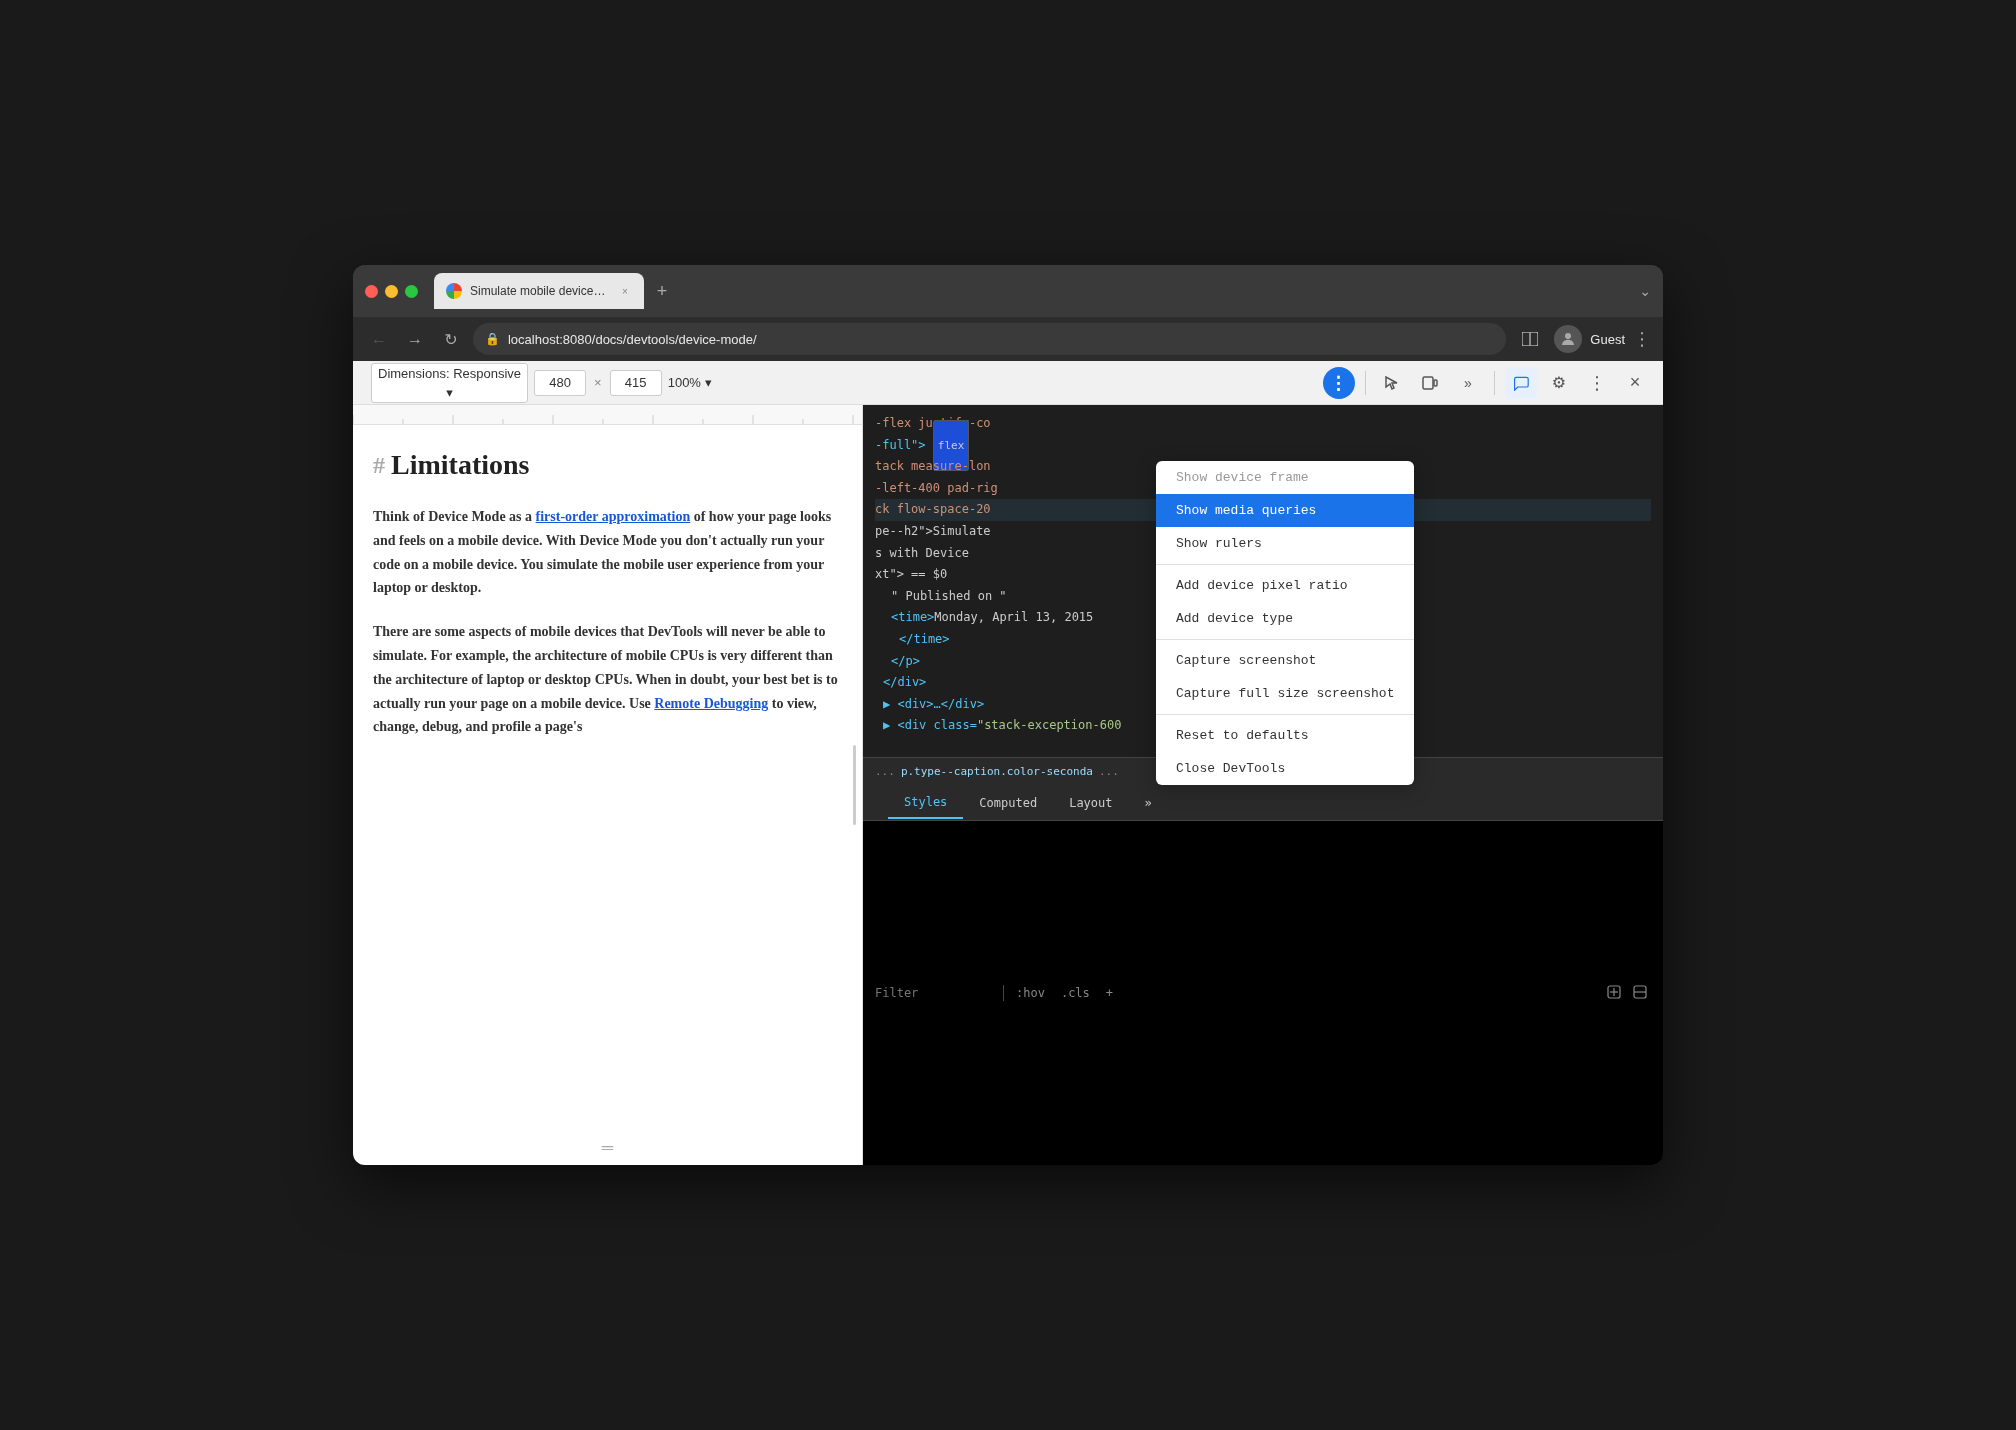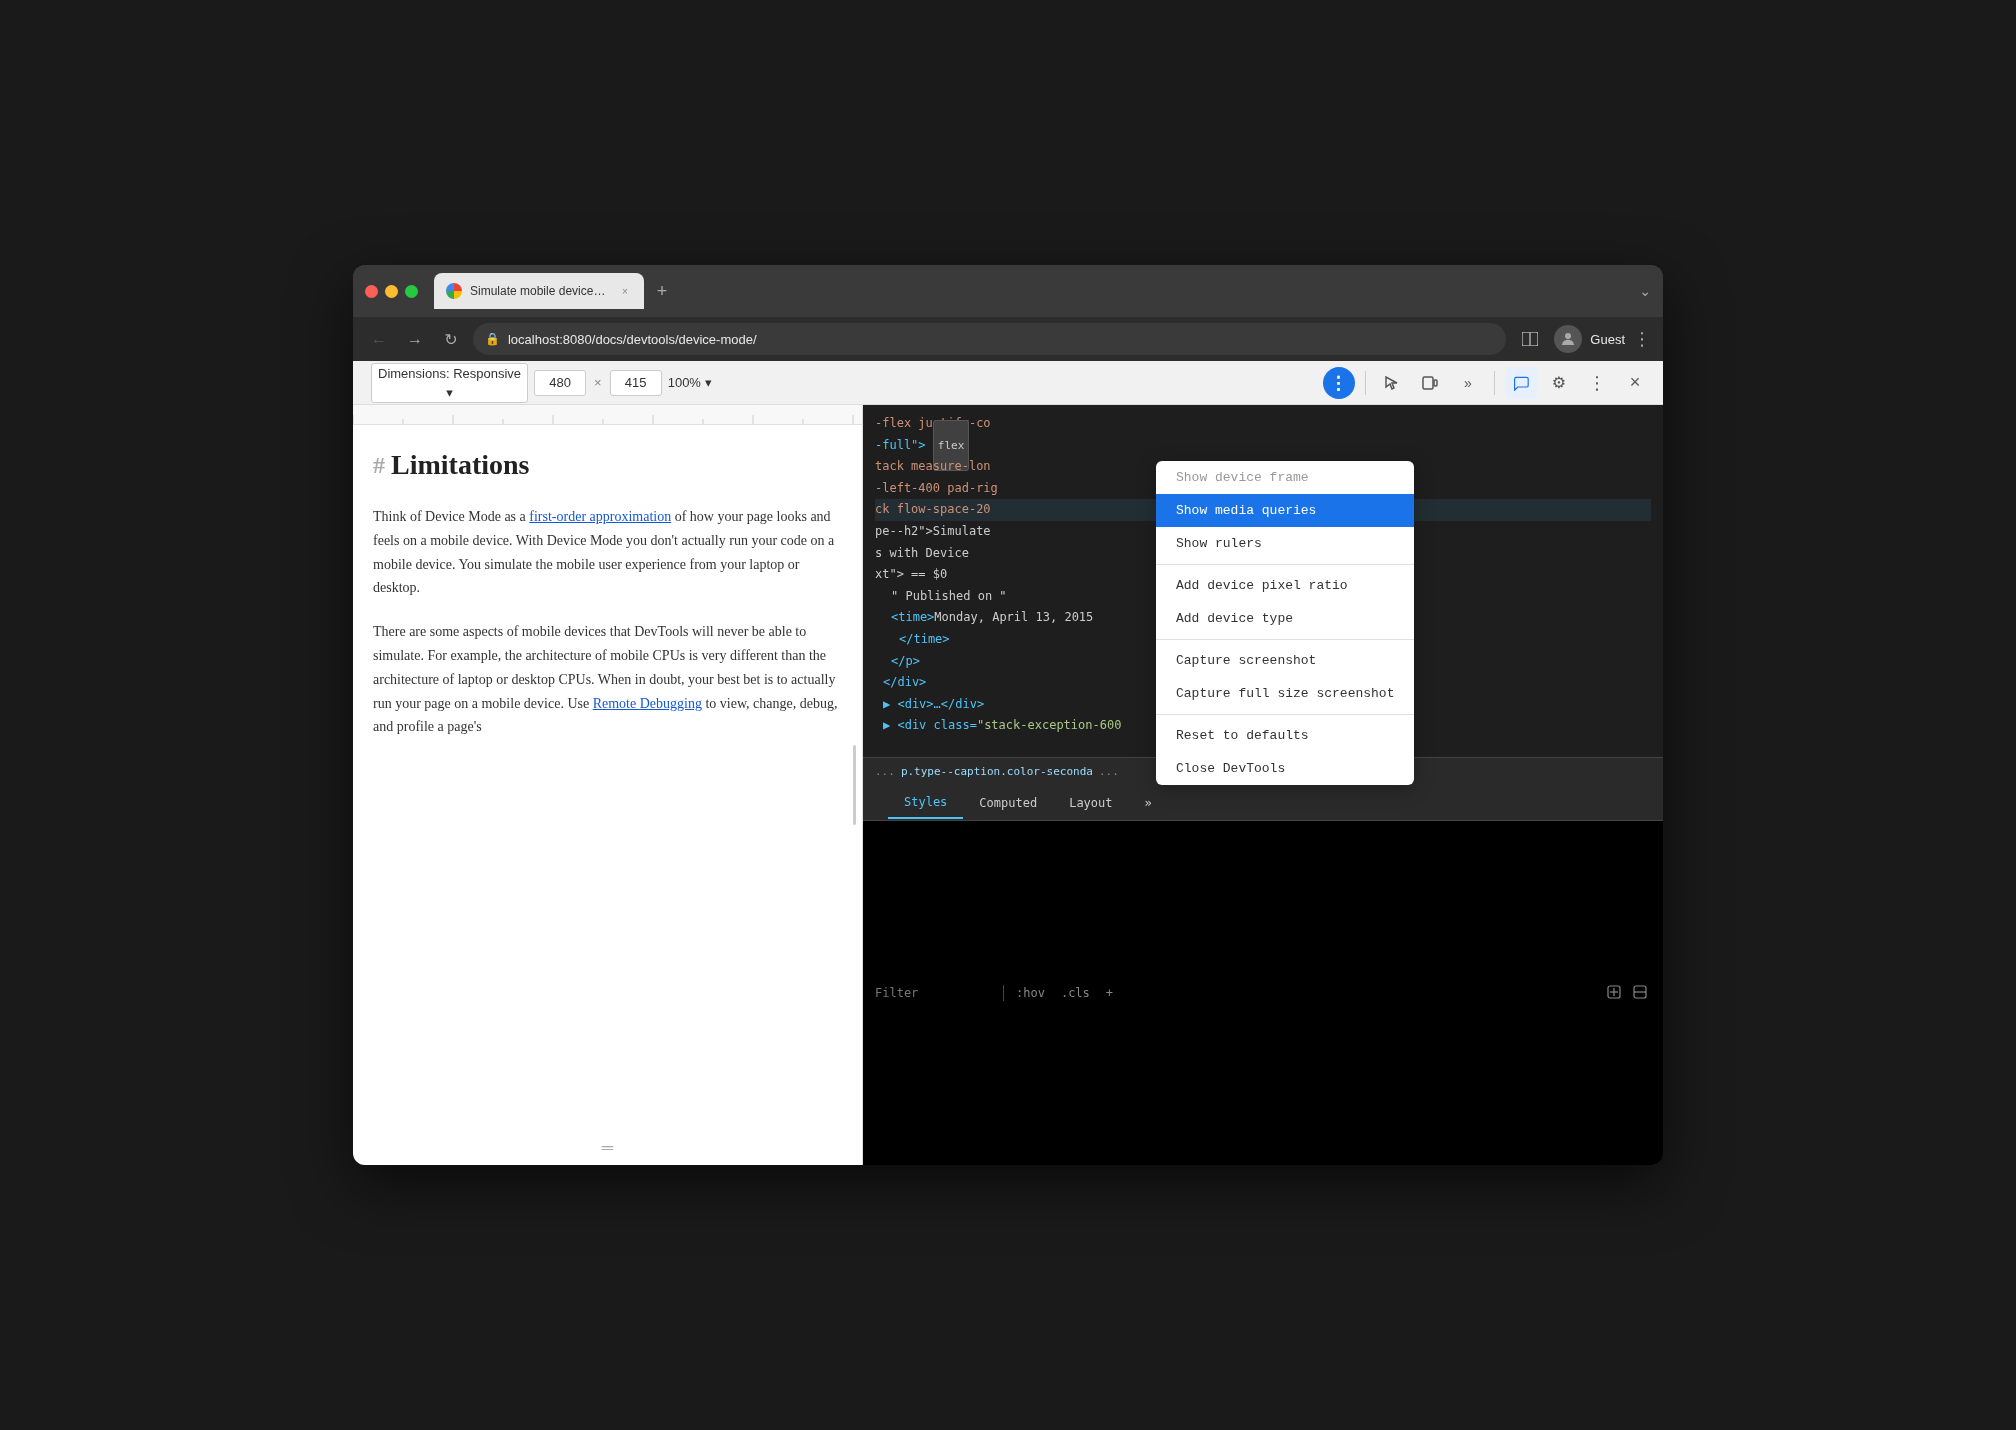--- a/index.html
+++ b/index.html
@@ -299,20 +299,21 @@
     .hash-symbol {
       color: #aaa;
       font-size: 24px;
     }
 
     .page-para {
       font-size: 14px;
       line-height: 1.7;
       color: #333;
       margin-bottom: 20px;
+      font-weight: bold;
     }
 
     .page-link {
       color: #1558d6;
       text-decoration: underline;
     }
 
     .scrollbar-hint {
       position: absolute;
       bottom: 8px;
@@ -358,21 +359,21 @@
     }
 
     .html-tag { color: #4fc3f7; }
     .html-attr { color: #ce9178; }
     .html-value { color: #a8c986; }
     .html-text { color: #ccc; }
     .html-selected-line {
       background: rgba(79,195,247,0.1);
     }
     .inline-badge {
-      background: #404040;
+      background: #1d4ed8;
       border: 1px solid #555;
       border-radius: 3px;
       padding: 18px 4px;
       font-size: 11px;
       color: #ccc;
       text-align: center;
     }
 
     .devtools-status-bar {
       background: #2a2a2a;

